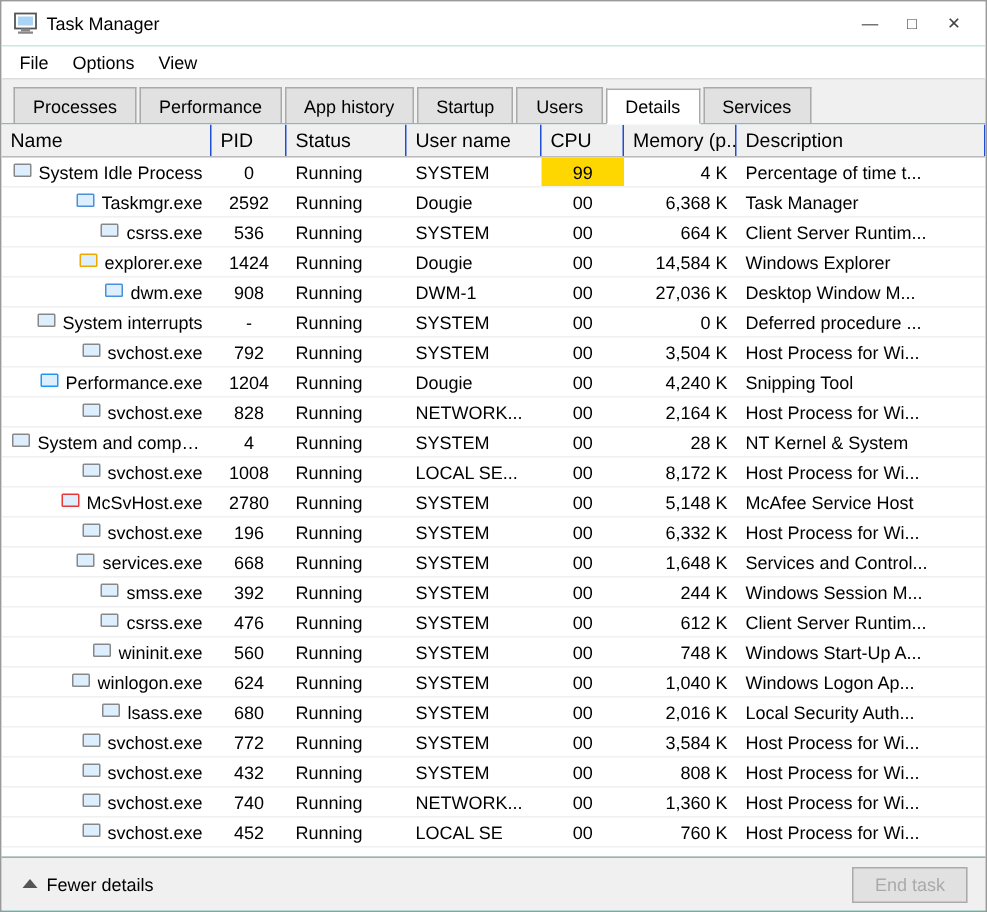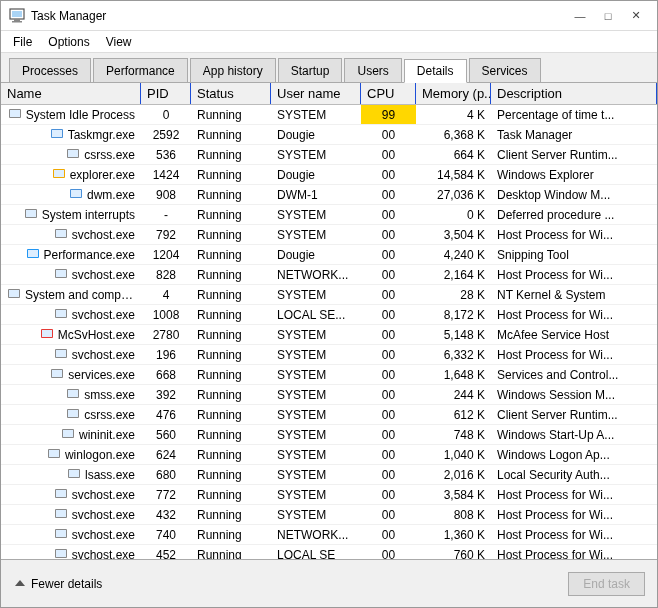--- a/index.html
+++ b/index.html
@@ -144,21 +144,21 @@
       align-items: center;
     }
     .td.name {
       gap: 4px;
       justify-content: flex-end;
     }
     .td.right { justify-content: flex-end; }
     .td.center { justify-content: center; }
     .footer {
       background: #f0f0f0;
-      height: 48px;
+      height: 36px;
       border-top: 1px solid #aaa;
       display: flex;
       align-items: center;
       justify-content: space-between;
       padding: 0 12px;
     }
     .fewer-details {
       display: flex;
       align-items: center;
       gap: 4px;

